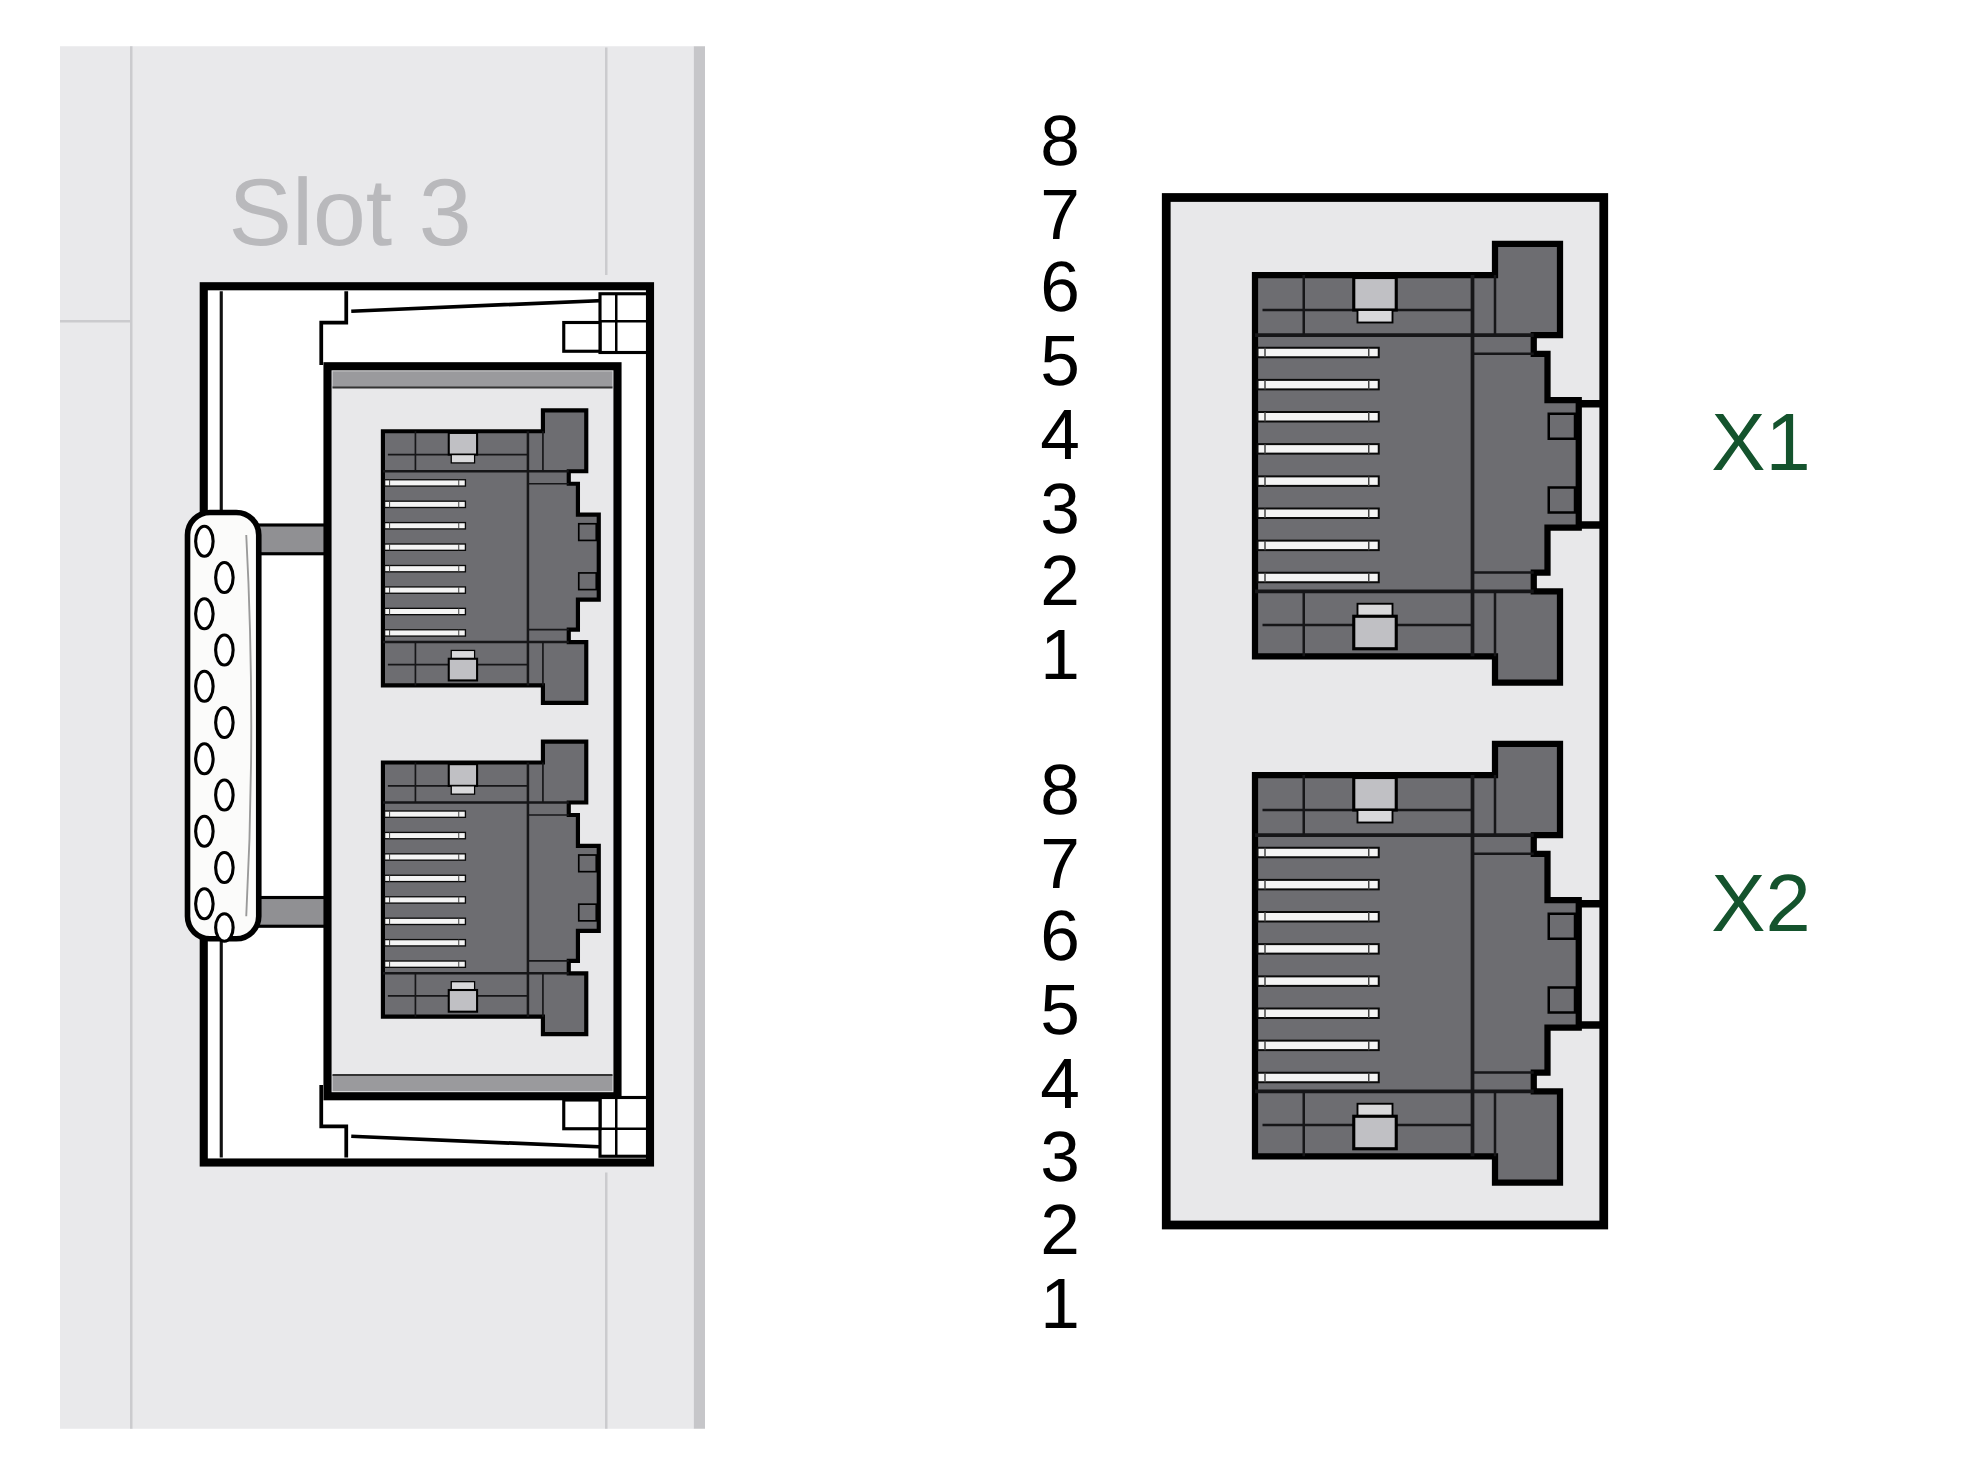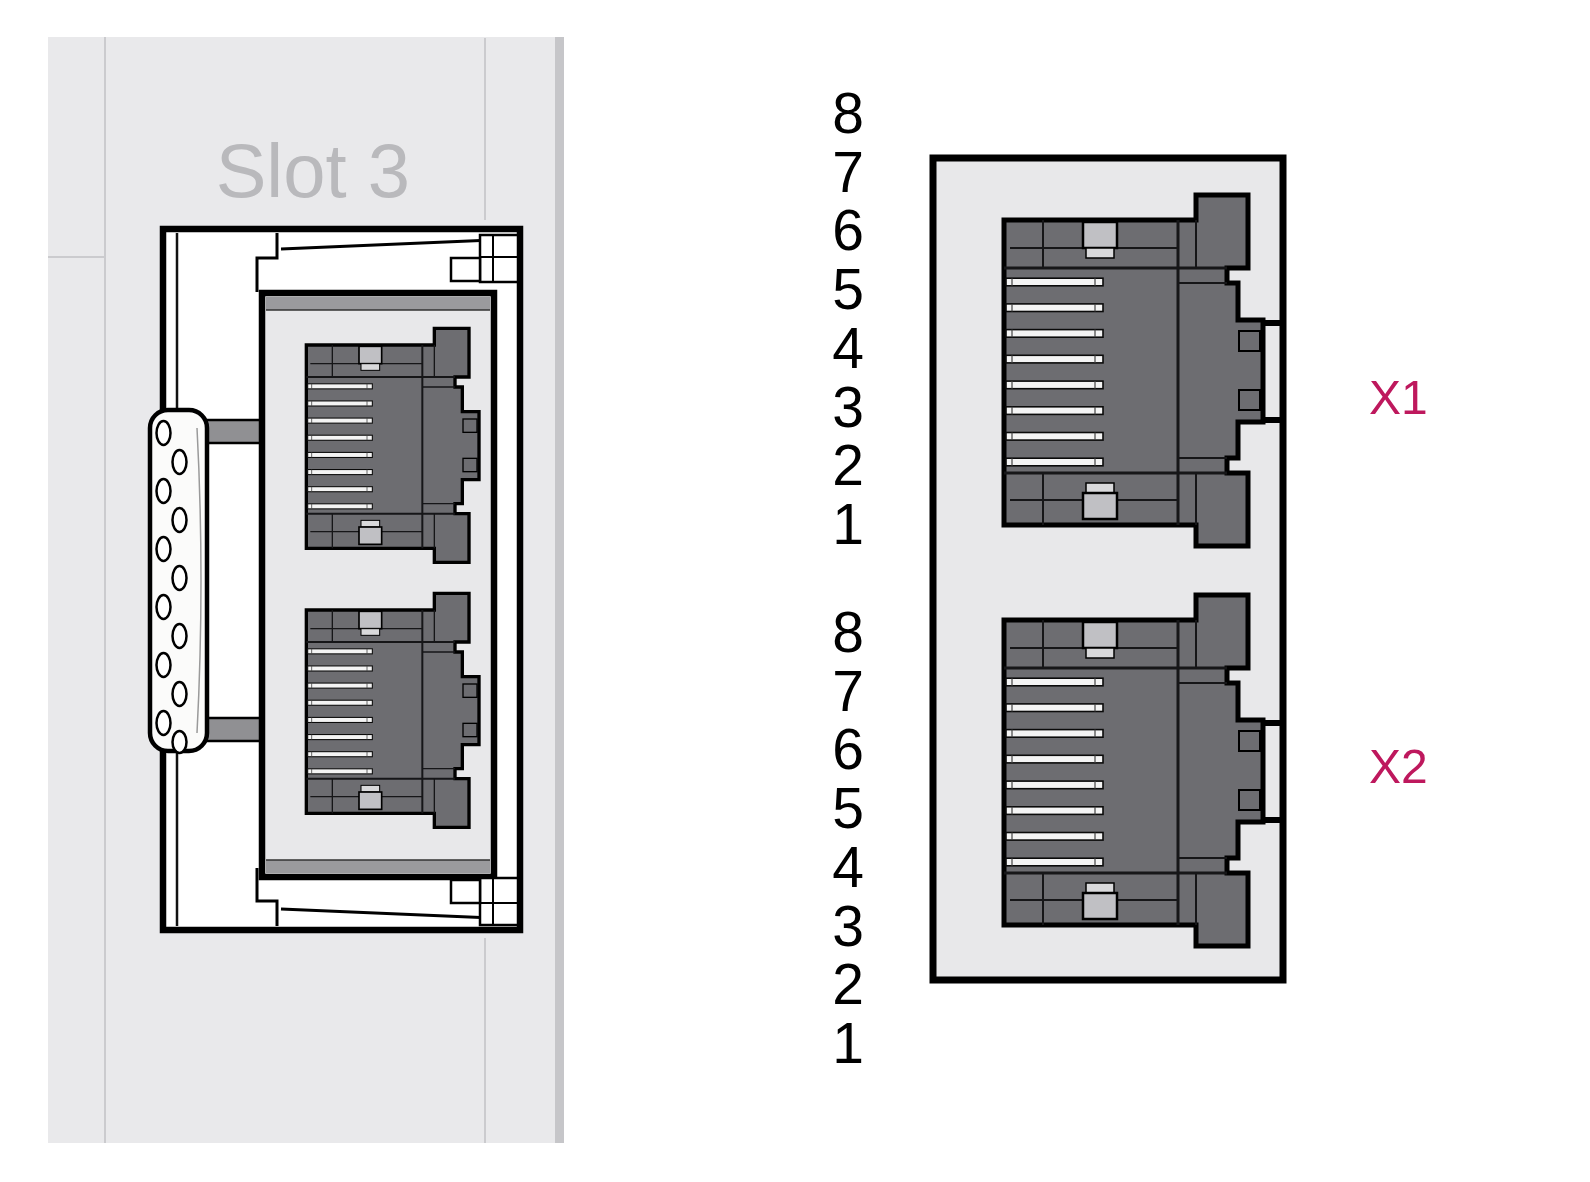--- a/index.html
+++ b/index.html
@@ -8,29 +8,29 @@
   #stage{position:absolute;left:0;top:0;width:1590px;height:1182px;}
 
   
   .panel{position:absolute;left:48px;top:37px;width:507px;height:1106px;background:var(--panel);}
   .panel-edge{position:absolute;left:555px;top:37px;width:9px;height:1106px;background:var(--panel-edge);}
   .seam{position:absolute;background:var(--seam);}
   .seam.v1{left:104px;top:37px;width:2px;height:1106px;}
   .seam.v2a{left:484px;top:38px;width:2px;height:182px;}
   .seam.v2b{left:484px;top:938px;width:2px;height:205px;}
   .seam.h1{left:48px;top:256px;width:57px;height:2px;}
-  .slot-label{position:absolute;left:150px;top:127px;width:260px;text-align:right;
+  .slot-label{position:absolute;left:150px;top:127px;width:260px;text-align:center;
               font-size:76px;line-height:88px;color:var(--label-gray);letter-spacing:0px;}
 
   
   .pin-col{position:absolute;width:60px;text-align:center;font-size:57px;line-height:58.7px;color:#000;}
   .pin-col span{display:block;}
   #pin-col-x1{left:818px;top:84px;}
   #pin-col-x2{left:818px;top:603px;}
-  .port-label{position:absolute;font-size:48px;line-height:73px;color:#be185d;margin-top:44px;}
+  .port-label{position:absolute;font-size:65px;line-height:73px;color:#14532d;}
   #label-x1{left:1369px;top:317px;}
   #label-x2{left:1369px;top:686px;}
 
   
   svg{position:absolute;left:0;top:0;}
   .sil{fill:var(--jack);stroke:var(--outline);stroke-width:5;stroke-linejoin:miter;}
   .sm3{stroke:#161618;stroke-width:3;fill:none;}
   .sm2{stroke:#161618;stroke-width:2;fill:none;}
   .clipA{fill:var(--clip);stroke:var(--outline);stroke-width:2.5;}
   .clipB{fill:var(--clip-light);stroke:var(--outline);stroke-width:1.5;}

